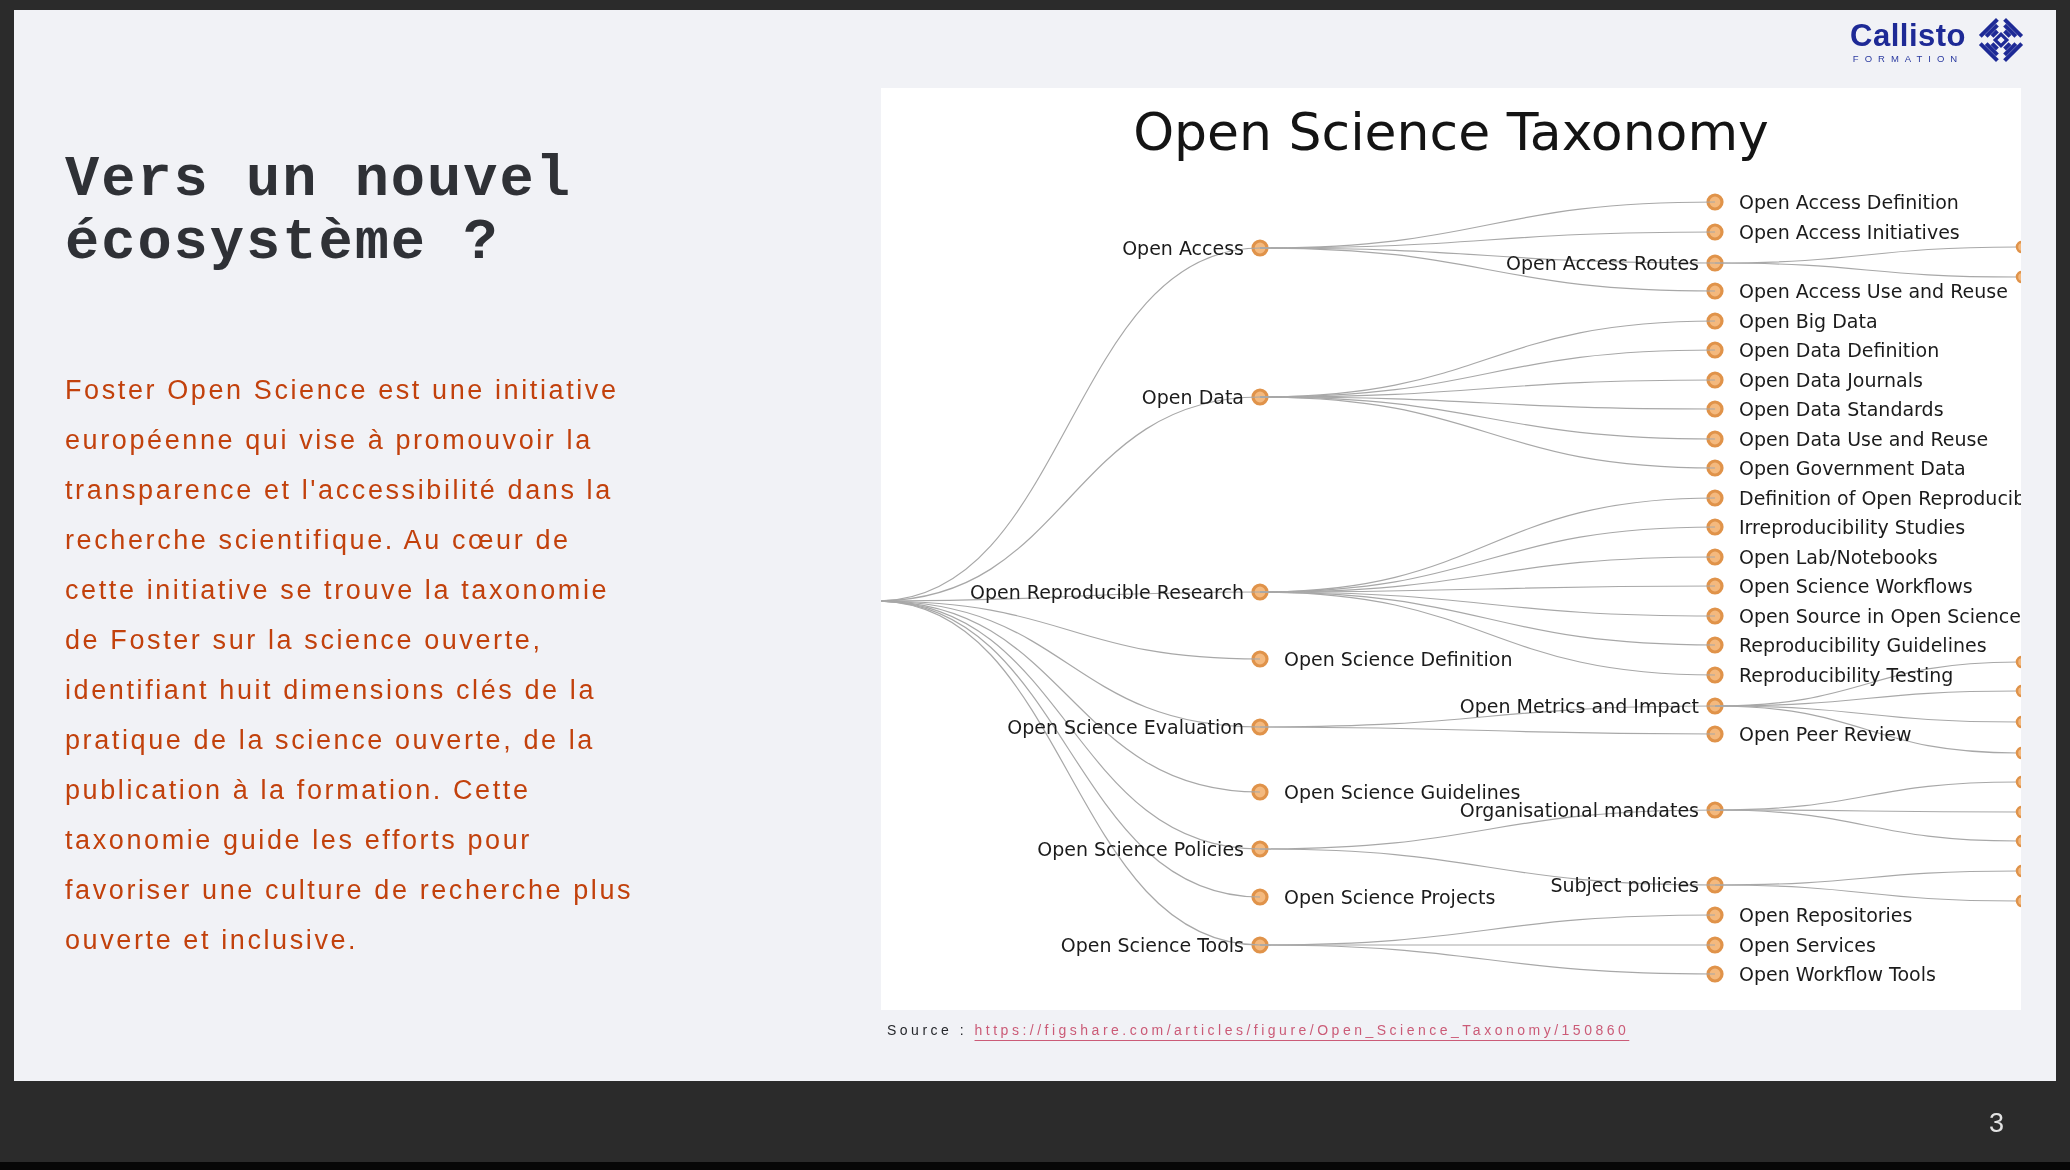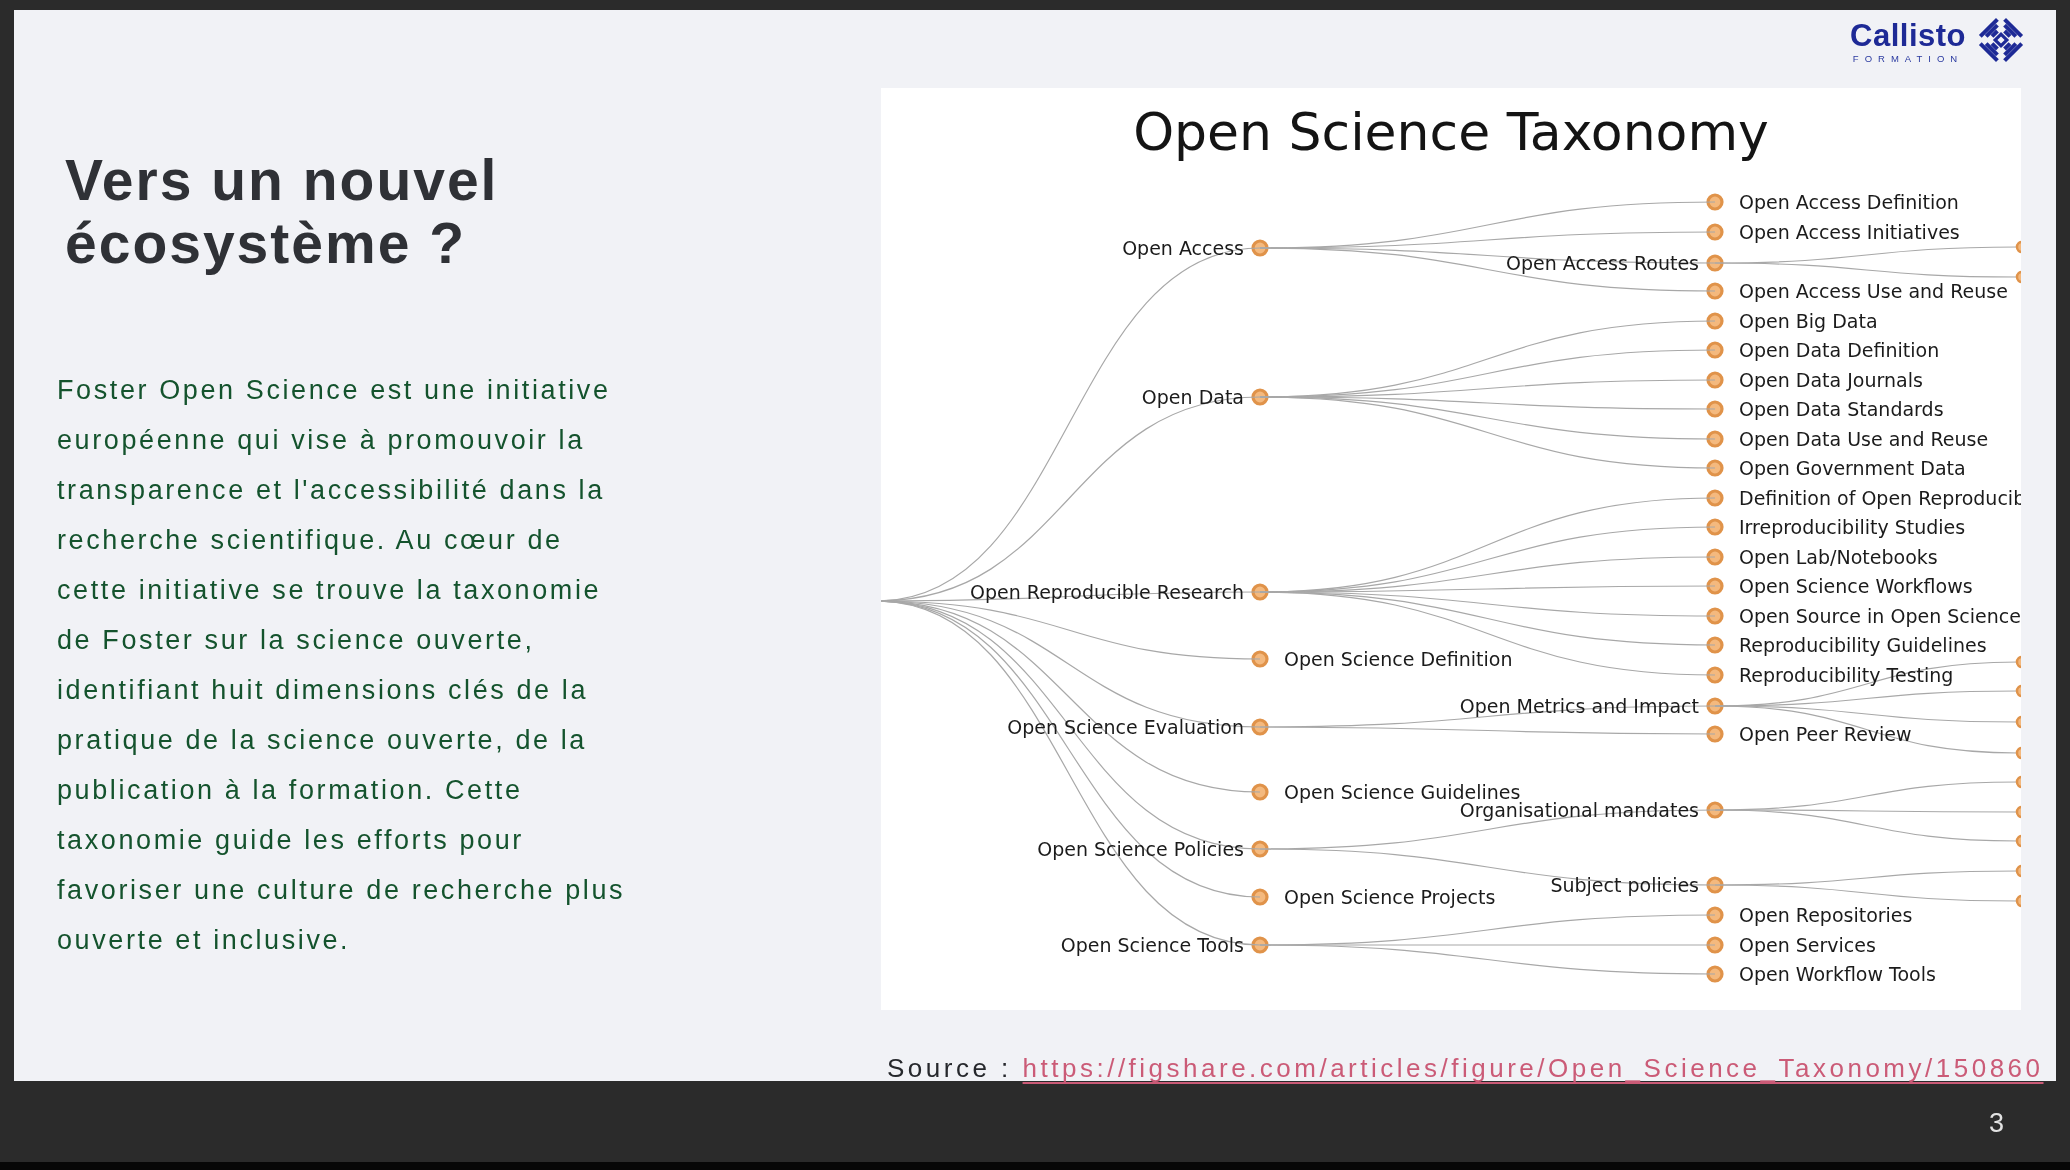--- a/index.html
+++ b/index.html
@@ -6,39 +6,39 @@
   #stage{position:relative;width:2070px;height:1170px;background:#2b2b2b;overflow:hidden;
          font-family:"Liberation Sans",sans-serif;}
   
   #slide{position:absolute;left:14px;top:10px;width:2042px;height:1071px;background:#f1f2f6;}
   #bottom-black{position:absolute;left:0;bottom:0;width:100%;height:8px;background:#070707;}
   #page-num{position:absolute;right:66px;top:1108px;color:#e3e3e3;font-size:27px;}
 
   
   #left-title{position:absolute;left:51px;top:139px;width:700px;
               font-size:57px;font-weight:700;color:#2f3136;letter-spacing:2px;
-              line-height:1.1;white-space:pre-line;}
-  #left-body{position:absolute;left:43px;top:355px;width:740px;
-             font-size:27px;color:#14532d;letter-spacing:2.6px;line-height:50px;
+              line-height:1.1;white-space:pre-line;font-family:Liberation Mono, monospace;}
+  #left-body{position:absolute;left:51px;top:355px;width:740px;
+             font-size:27px;color:#c2410c;letter-spacing:2.6px;line-height:50px;
              white-space:pre-line;}
 
   
   #logo{position:absolute;right:28px;top:3px;display:flex;align-items:center;}
   #logo-text{text-align:center;margin-right:8px;}
   #logo-name{font-size:31px;font-weight:800;color:#1e2a96;letter-spacing:0.5px;line-height:1;}
   #logo-sub{font-size:9.5px;color:#2a3aa0;letter-spacing:6px;margin-top:2px;text-align:center;}
 
   
   #panel{position:absolute;left:867px;top:78px;width:1140px;height:922px;background:#ffffff;overflow:hidden;}
   #tree-svg{position:absolute;left:0;top:10px;}
   #panel-title{position:absolute;left:0;top:14px;width:100%;text-align:center;
                font-family:"DejaVu Sans",sans-serif;font-size:52px;color:#141414;}
 
   
-  #source-line{position:absolute;left:873px;top:1043px;font-size:26px;letter-spacing:3.5px;color:#26282c;
+  #source-line{position:absolute;left:873px;top:1012px;font-size:14px;letter-spacing:3.5px;color:#26282c;
                font-family:"Liberation Sans",sans-serif;white-space:nowrap;}
   #source-link{color:#cb5b77;text-decoration:underline;text-underline-offset:5px;}
 </style>
 </head>
 <body>
 
 <div id="stage">
   <div id="slide">
 
     <div id="left-title">Vers un nouvel

